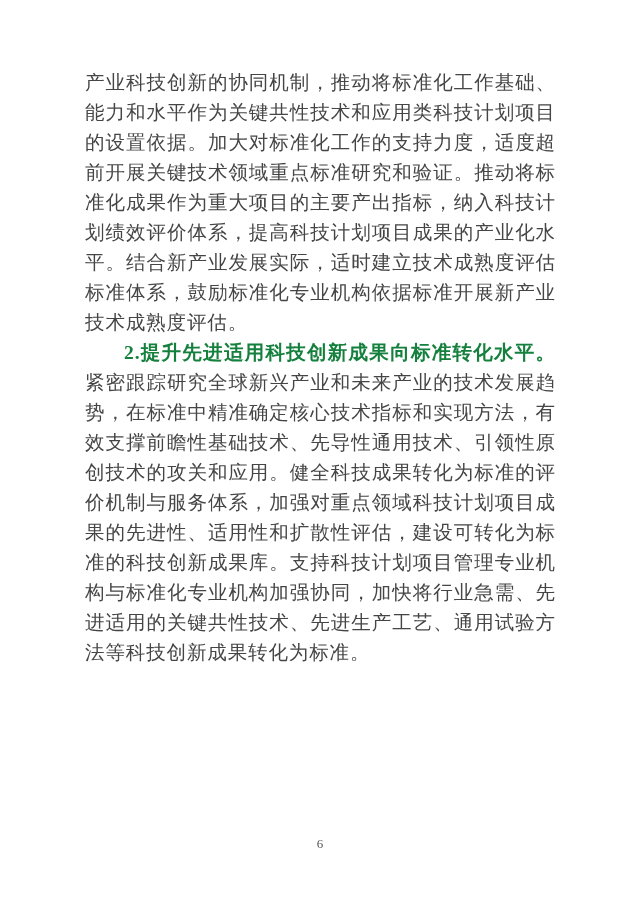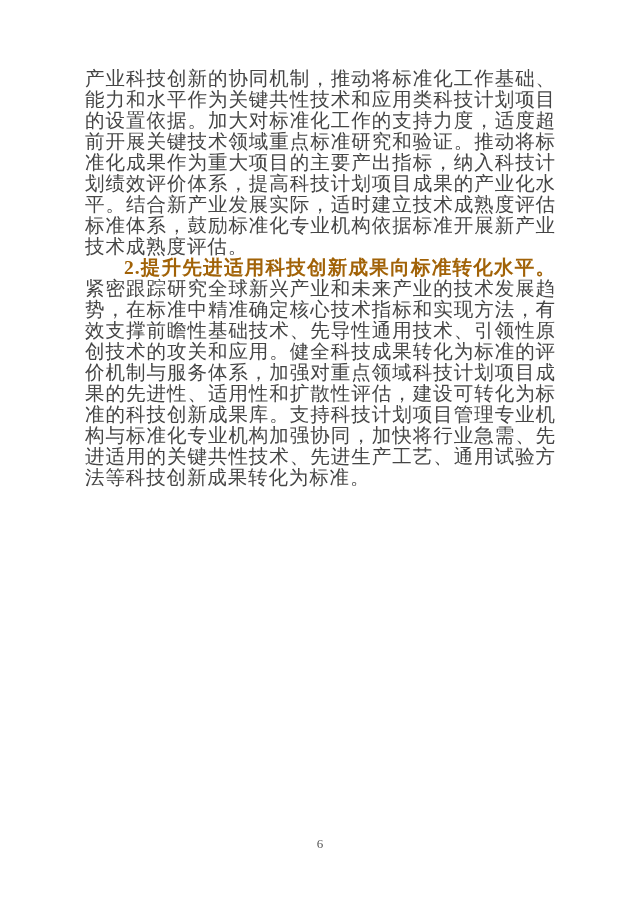--- a/index.html
+++ b/index.html
@@ -15,35 +15,35 @@
     overflow: hidden;
     font-family: "Liberation Serif", "DejaVu Serif", serif;
   }
   .content {
     position: absolute;
     left: 85px;
     top: 68px;
     width: 471px;
     color: #454545;
     font-size: 19.5px;
-    line-height: 21px;
+    line-height: 30px;
     text-align: justify;
     text-justify: inter-character;
     letter-spacing: 0.045em;
   }
   .para {
     margin: 0;
     padding: 0;
   }
   .para.indent {
     text-indent: 2em;
   }
   .lead {
     font-weight: bold;
-    color: #a16207;
+    color: #15803d;
   }
   .body-text {
     color: #454545;
   }
   .page-number {
     position: absolute;
     left: 0;
     right: 0;
     top: 836px;
     text-align: center;

